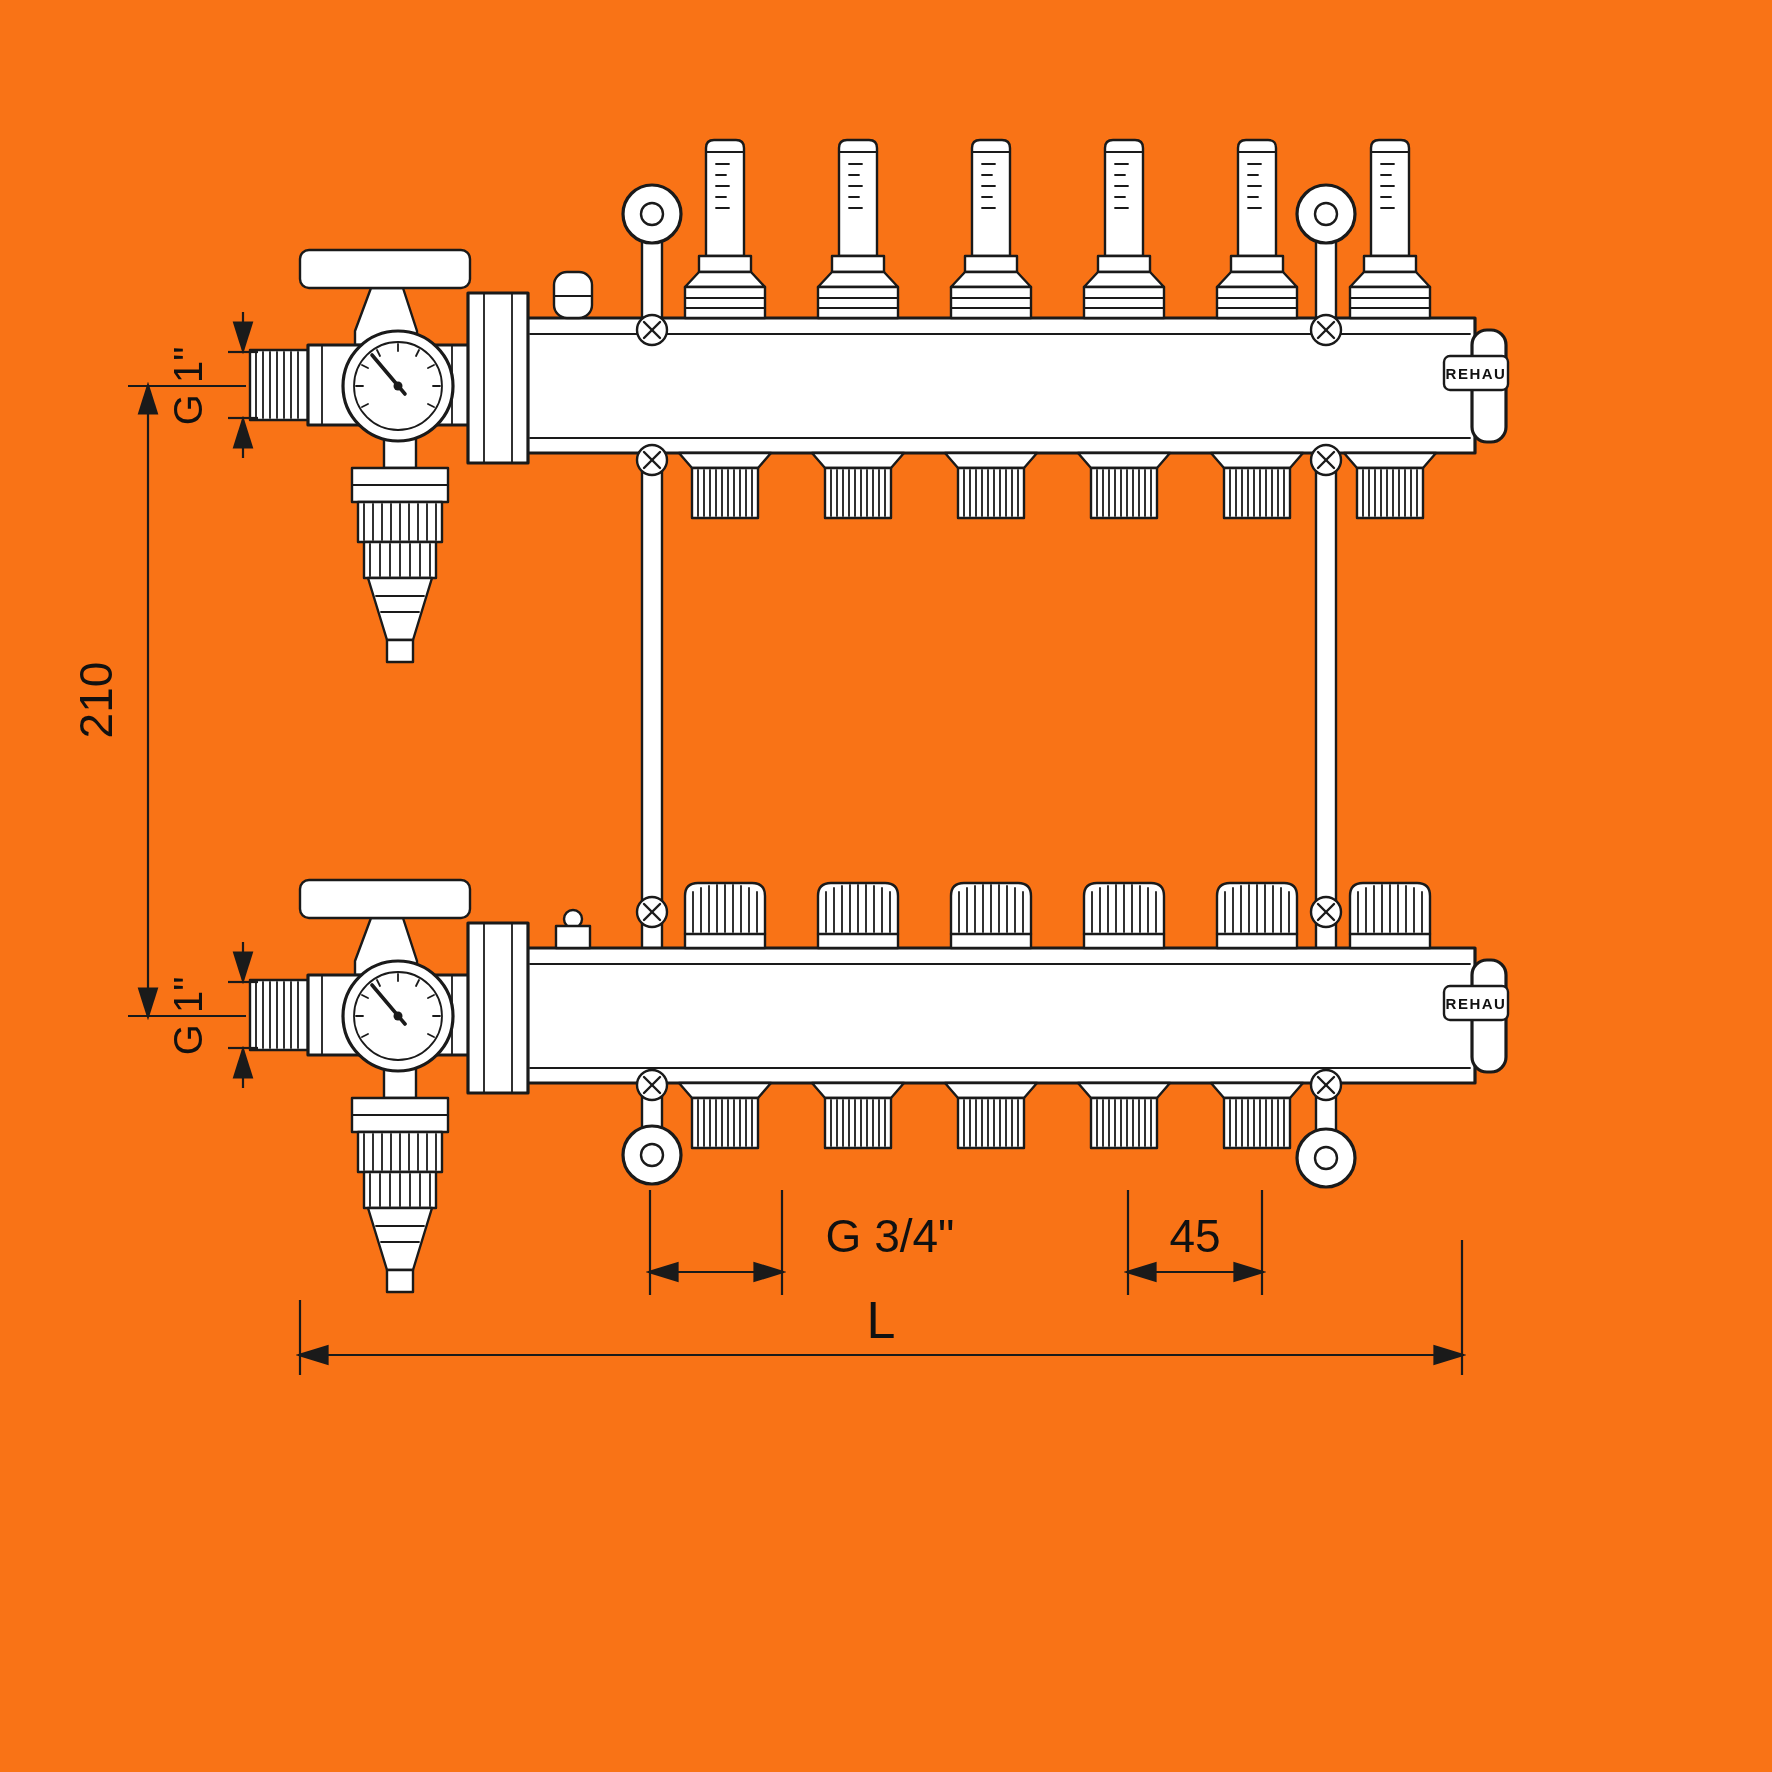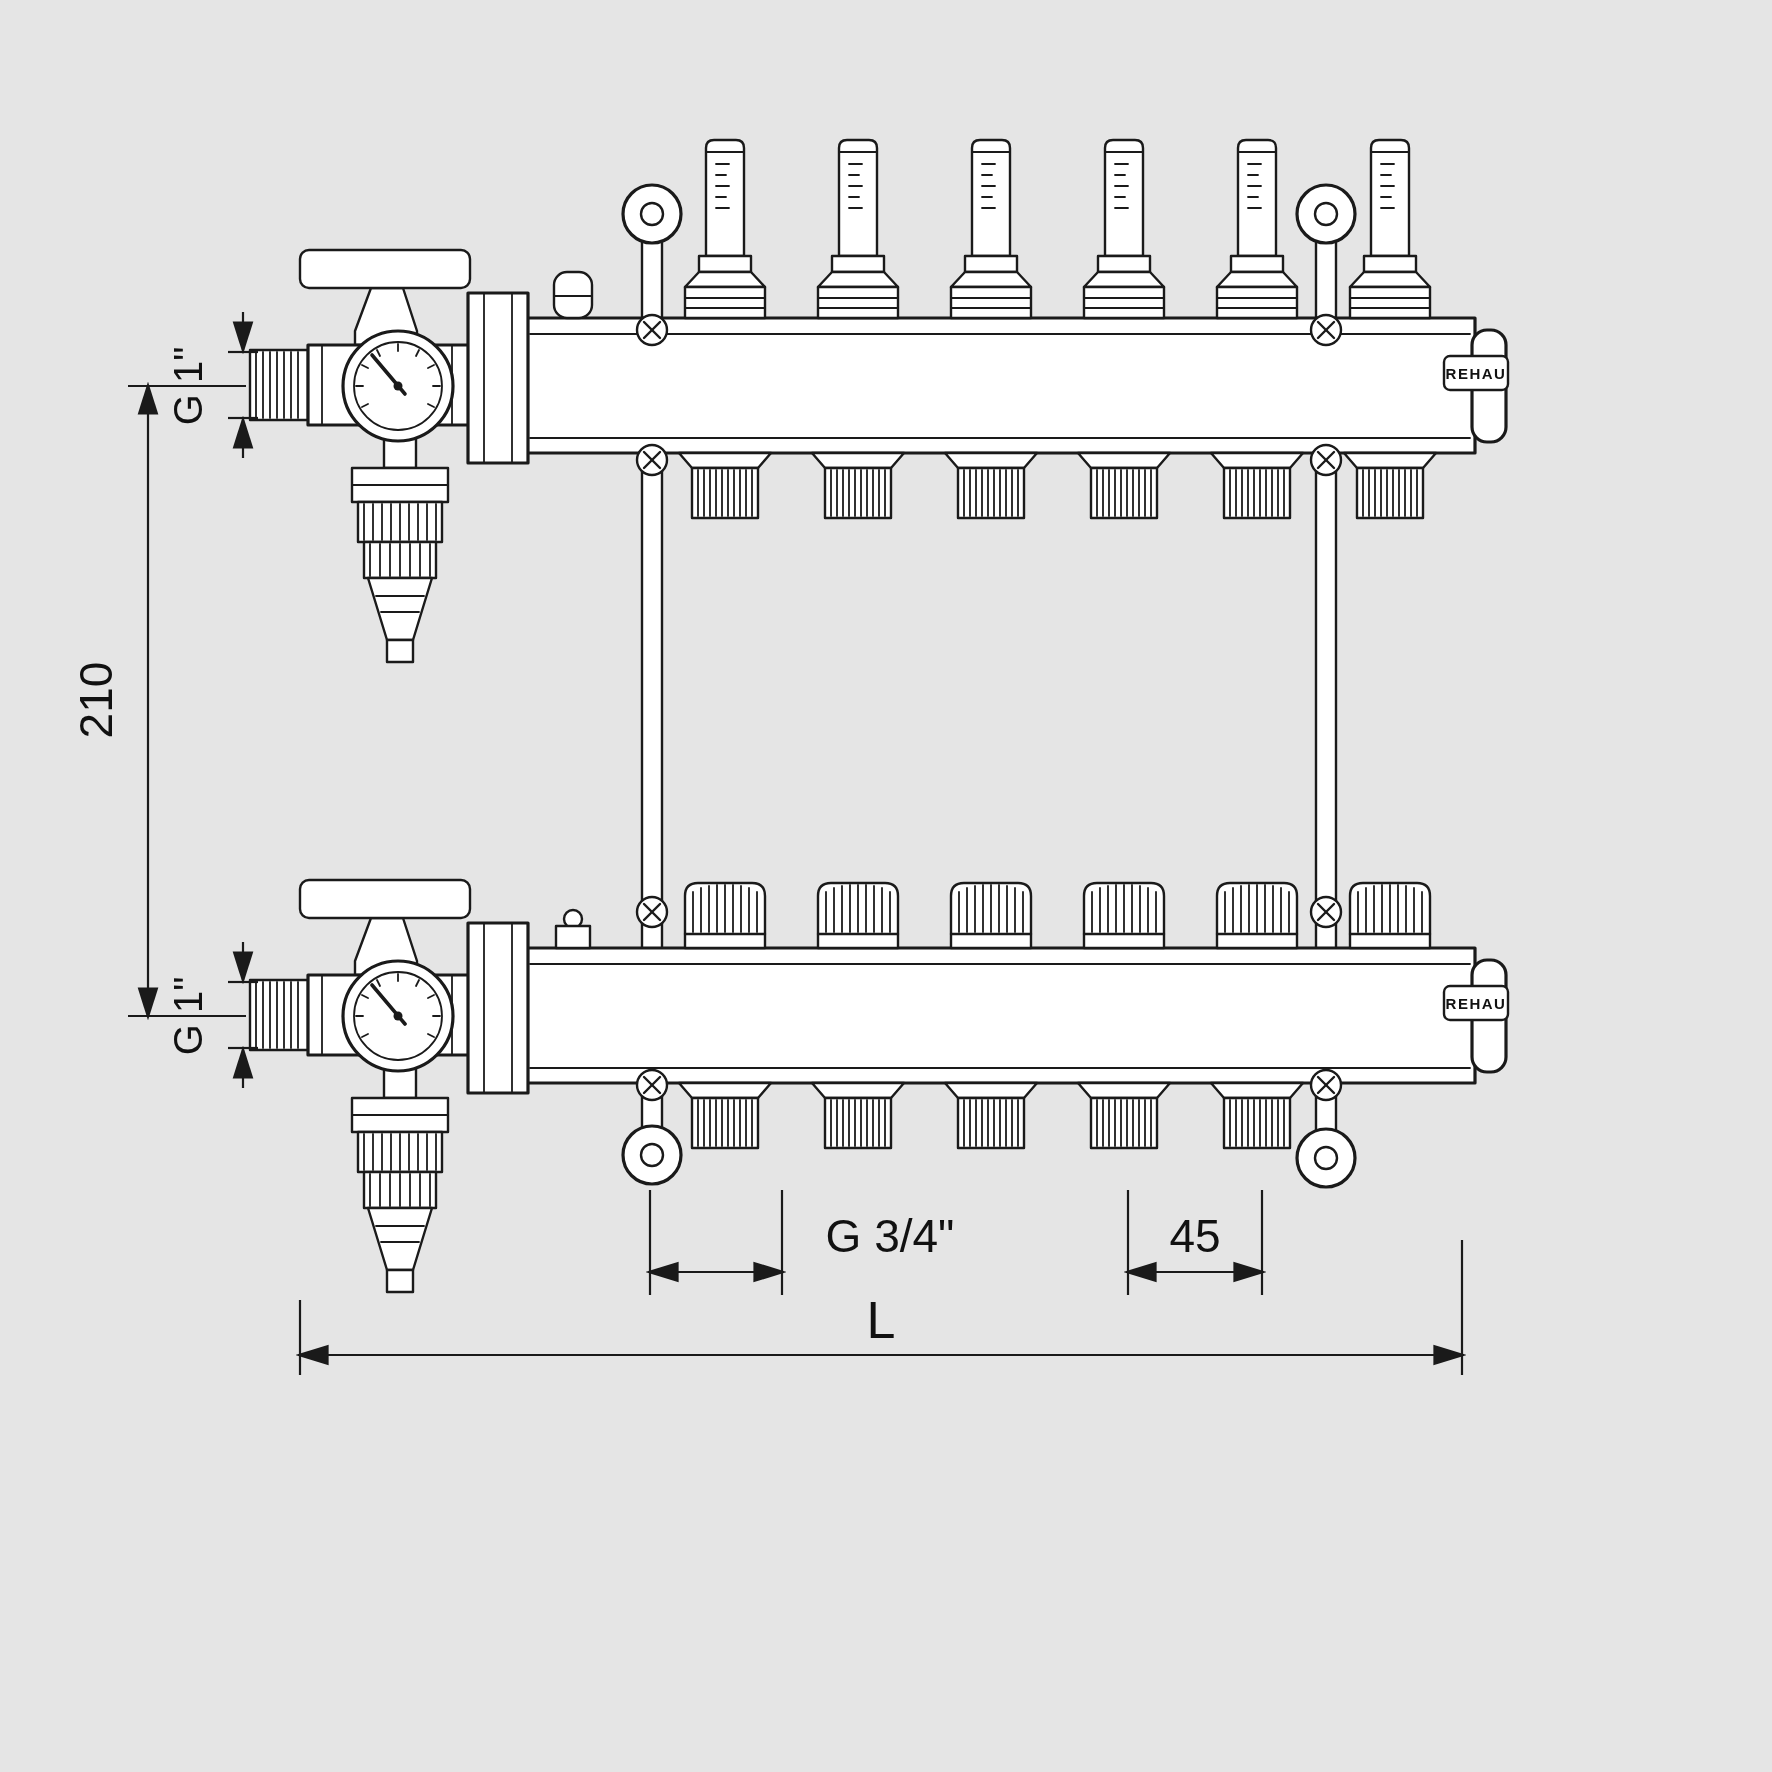--- a/index.html
+++ b/index.html
@@ -1,16 +1,16 @@
 <!DOCTYPE html>
 <html><head>
 <meta charset="utf-8">
 <style>
   html,body{margin:0;padding:0;background:#ffffff;}
-  .canvas{width:1772px;height:1772px;position:relative;background:#e5e5e5;overflow:hidden;}
+  .canvas{width:1772px;height:1772px;position:relative;background:#f97316;overflow:hidden;}
   svg{display:block;}
   .s3{stroke:#1a1a1a;stroke-width:3.2;fill:#ffffff;stroke-linejoin:round;}
   .s2{stroke:#1a1a1a;stroke-width:2.4;fill:#ffffff;stroke-linejoin:round;}
   .ln{stroke:#1a1a1a;stroke-width:1.8;fill:none;stroke-linecap:round;}
   .ln2{stroke:#1a1a1a;stroke-width:2.4;fill:none;stroke-linecap:round;}
   .dim{stroke:#1a1a1a;stroke-width:2.2;fill:none;}
   .blk{fill:#1a1a1a;stroke:none;}
   text{font-family:"Liberation Sans",sans-serif;fill:#111111;}
   .t40{font-size:40px;}
   .t46{font-size:46px;}

